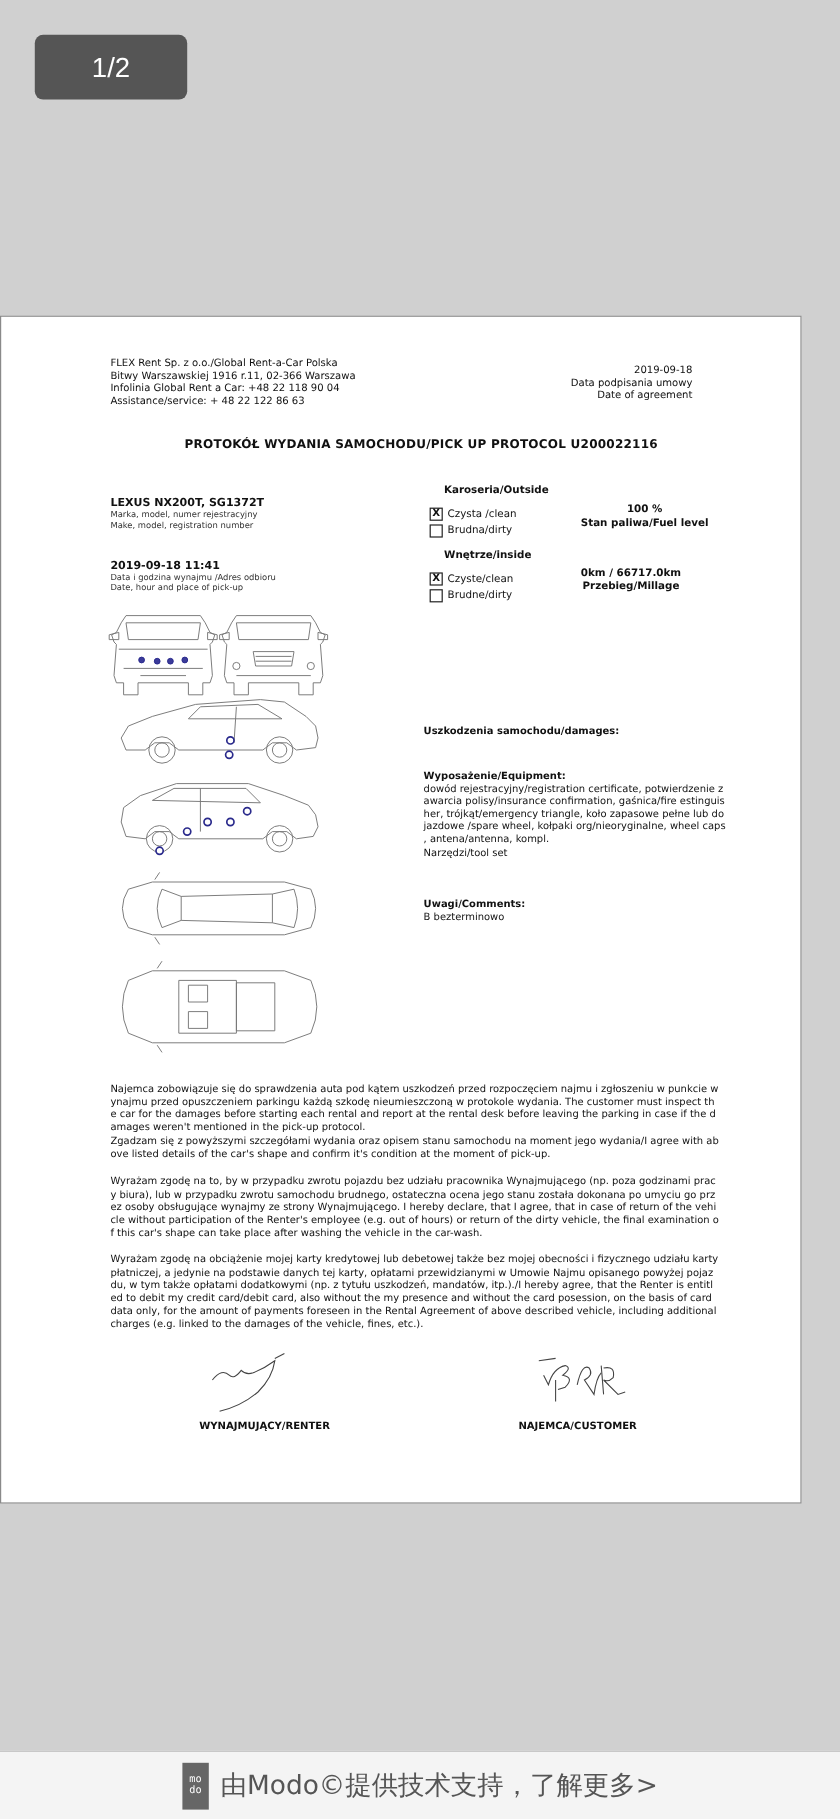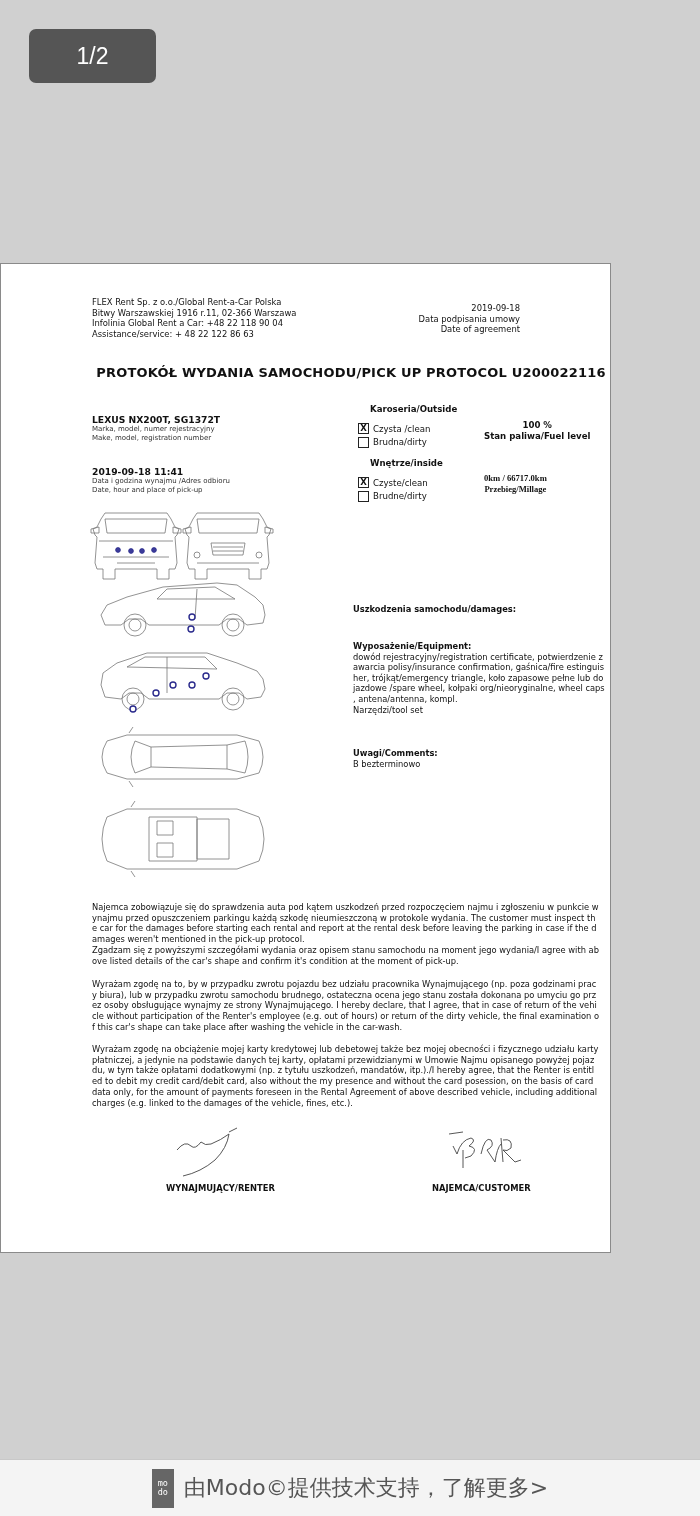--- a/index.html
+++ b/index.html
@@ -7,52 +7,52 @@
   body { position: relative; font-family: "DejaVu Sans", sans-serif; color: #111; }
 
   .page-badge {
     position: absolute; left: 29px; top: 29px; width: 127px; height: 54px;
     background: #555555; border-radius: 7px; color: #fff;
     font-family: "Liberation Sans", sans-serif; font-size: 23px;
     display: flex; align-items: center; justify-content: center;
   }
 
   .doc-page {
-    position: absolute; left: 0; top: 263px; width: 611px; height: 990px;
+    position: absolute; left: 0; top: 263px; width: 668px; height: 990px;
     background: #fff; border: 1px solid #8a8a8a;
   }
   .abs { position: absolute; }
   .small { font-size: 8.4px; line-height: 10.6px; }
   .tiny { font-size: 7px; line-height: 9.4px; color: #333; }
   .bold { font-weight: bold; }
 
   .company { left: 91px; top: 33px; width: 260px; }
   .agree-date { right: 90px; top: 39px; text-align: right; }
 
-  .title { left: 0; width: 700px; top: 101px; text-align: center; font-size: 13px; font-weight: bold; letter-spacing: 0.2px; }
+  .title { left: 0; width: 700px; top: 101px; text-align: center; font-size: 10px; font-weight: bold; letter-spacing: 0.2px; }
 
   .vehicle { left: 91px; top: 150px; }
   .vehicle .main { font-size: 9.2px; font-weight: bold; line-height: 11px; }
   .pickup { left: 91px; top: 202px; }
   .pickup .main { font-size: 9.2px; font-weight: bold; line-height: 11px; }
 
   .section-h { font-size: 8.6px; font-weight: bold; }
   .check-row { display: flex; align-items: center; height: 13.5px; font-size: 8.6px; }
   .checkbox {
     width: 11px; height: 11px; border: 1px solid #222; margin-right: 4px;
     font-size: 8.5px; font-weight: bold; line-height: 9px; text-align: center;
   }
 
   .outside-h { left: 369px; top: 140px; }
   .outside-checks { left: 357px; top: 158px; }
   .inside-h { left: 369px; top: 194px; }
   .inside-checks { left: 357px; top: 212px; }
 
   .fuel { left: 483px; top: 156px; }
-  .mileage { left: 483px; top: 209px; font-family: Liberation Serif, serif; }
+  .mileage { left: 483px; top: 209px; }
   .val-line { font-size: 8.6px; font-weight: bold; line-height: 11px; text-align: center; }
 
   .diagrams { left: 86px; top: 243px; width: 192px; height: 380px; }
 
   .right-col { left: 352px; width: 262px; font-size: 8.3px; line-height: 10.6px; }
   .damages { top: 340px; }
   .equipment { top: 377px; }
   .comments { top: 484px; }
 
   .legal { left: 91px; width: 520px; font-size: 8.3px; line-height: 10.7px; text-align: left; }

